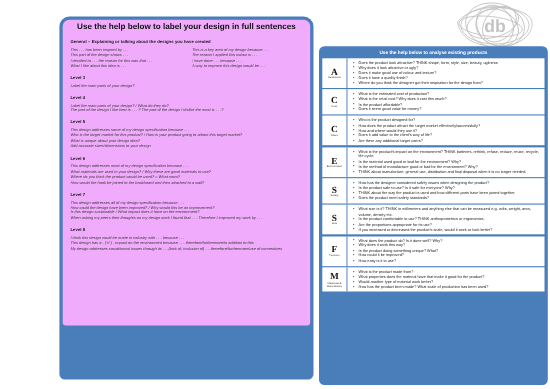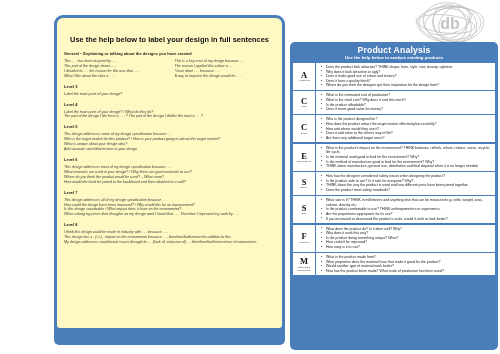--- a/index.html
+++ b/index.html
@@ -40,25 +40,25 @@
   #annotation-title {
     color: #ffffff;
     font-size: 8.2px;
     font-weight: bold;
     text-align: center;
     letter-spacing: .2px;
     line-height: 12px;
     height: 12px;
   }
   #annotation-body {
-    background: #fef9c3;
+    background: #f0abfc;
     border-radius: 6px 6px 3px 3px;
-    height: 310px;
-    box-sizing: border-box;
-    padding: 16px 7px 4px 7px;
+    height: 278px;
+    box-sizing: border-box;
+    padding: 0 7px 4px 7px;
     overflow: hidden;
   }
   #annotation-subtitle {
     font-size: 7.4px;
     font-weight: bold;
     text-align: center;
     color: #111;
     margin: 1px 0 7px 0;
   }
   .ah-section { margin-bottom: 5px; }
@@ -256,21 +256,20 @@
             <div>This design has a . (+/-) . impact on the environment because . . . therefore/furthermore/in addition to this</div>
             <div>My design addresses social/moral issues through its . . .(lack of, inclusion of) . . .therefore/furthermore/use of connectives</div>
           </div>
         </div>
       </div>
   </div>
 </div>
 
 <div id="product-panel">
   <div id="pa-header">
-    <div id="pa-title">Product Analysis</div>
     <div id="pa-subtitle">Use the help below to analyse existing products</div>
   </div>
   <div id="pa-rows">
       <div class="pa-row">
         <div class="pa-letter">
           <div class="big">A</div>
           <div class="small">Aesthetics</div>
         </div>
         <div class="pa-q">
           <ul>

